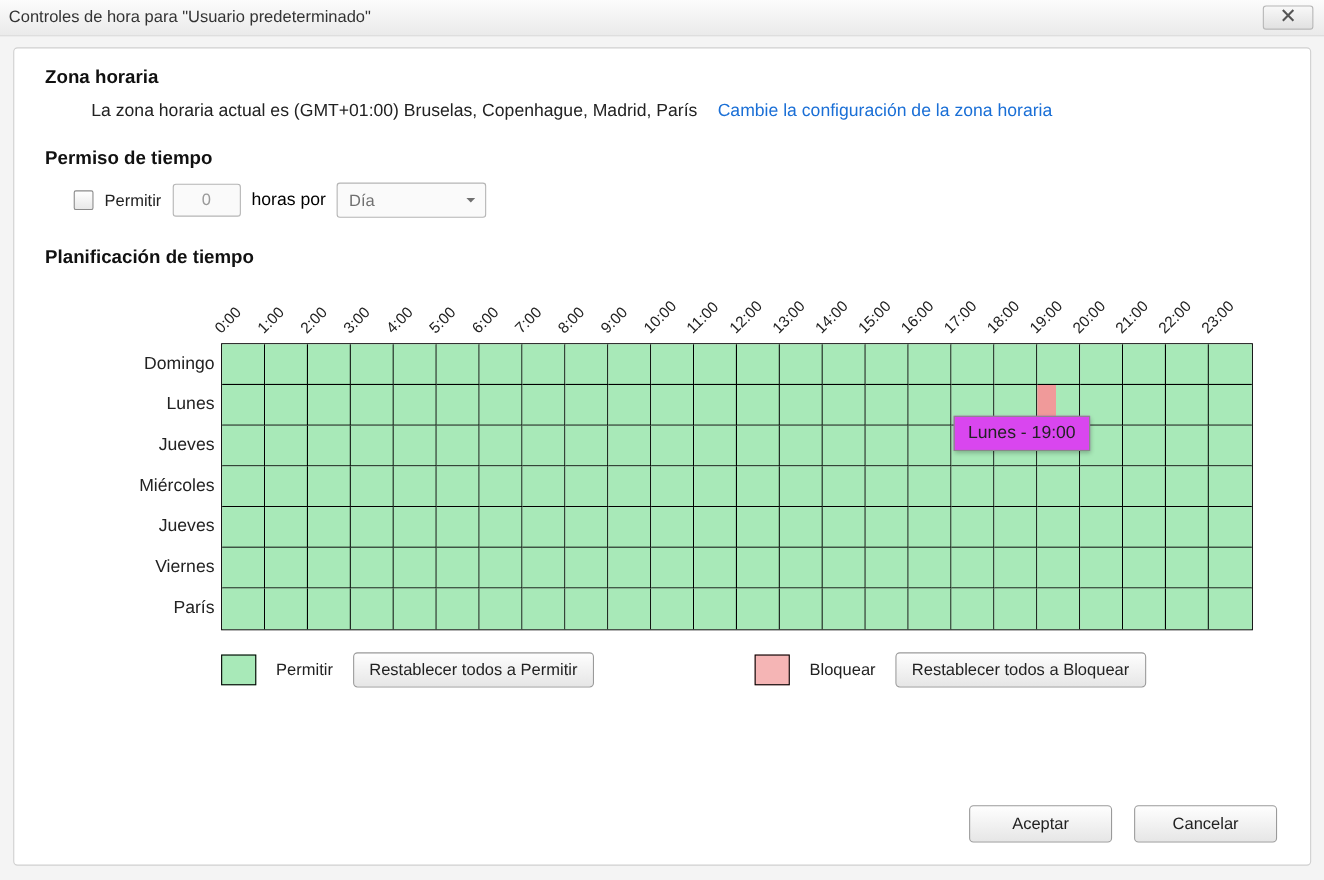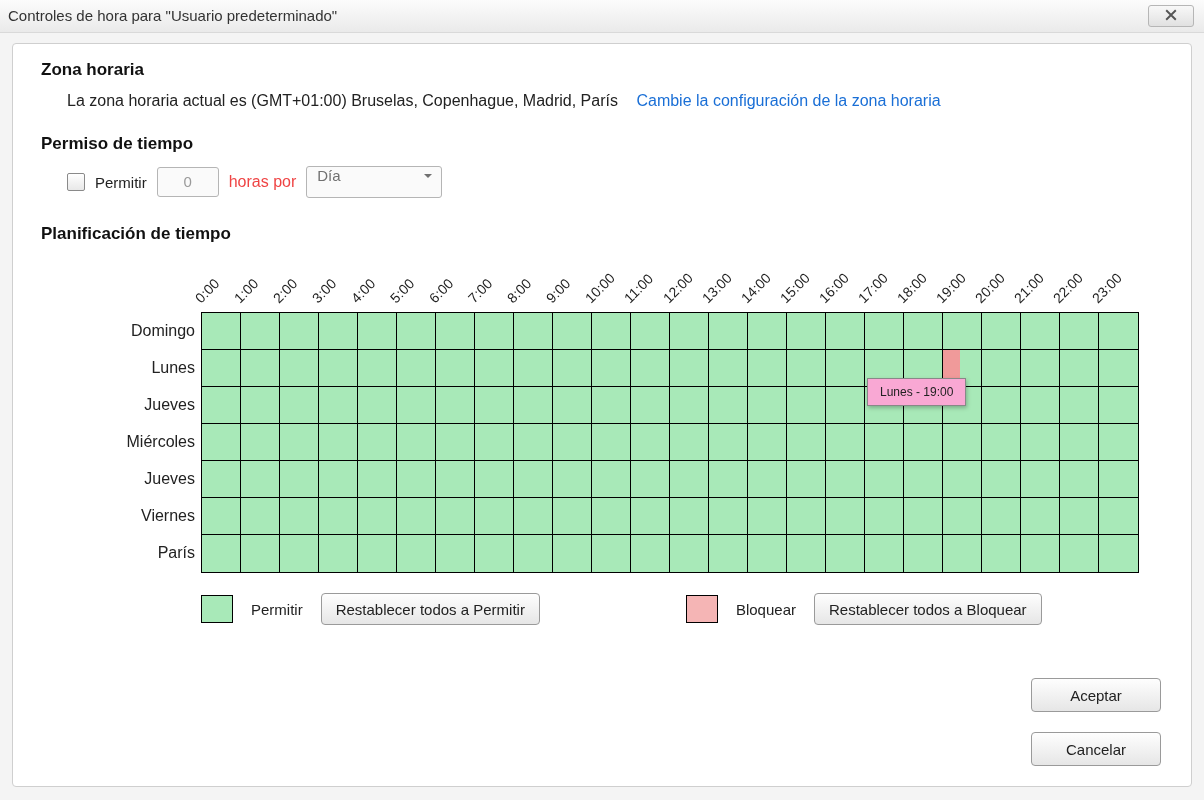--- a/index.html
+++ b/index.html
@@ -3,48 +3,48 @@
 <meta charset="utf-8">
 <style>
   html,body{margin:0;padding:0;font-family:"Segoe UI",Tahoma,sans-serif;font-size:15px;color:#222;background:#fff;}
   .window{width:1204px;height:800px;box-sizing:border-box;background:#f4f4f4;}
   .titlebar{height:32px;line-height:32px;padding:0 10px 0 8px;font-size:15px;color:#333;display:flex;align-items:center;justify-content:space-between;background:linear-gradient(#fcfcfc,#eaeaea);border-bottom:1px solid #d9d9d9;}
   .close-btn{width:44px;height:20px;border:1px solid #b6b6b6;border-radius:3px;background:linear-gradient(#f8f8f8,#e1e1e1);display:flex;align-items:center;justify-content:center;cursor:pointer;}
   .close-btn svg{width:12px;height:12px;}
   .body{padding:10px 12px 4px 12px;}
   .panel{border:1px solid #cfcfcf;border-radius:4px;background:#fff;padding:16px 28px 22px 28px;box-sizing:border-box;height:744px;position:relative;}
   h2{font-size:17px;font-weight:700;margin:0 0 12px 0;color:#111;}
-  .tz-row{margin:0 0 24px 26px;font-size:16px;}
+  .tz-row{margin:0 0 24px 42px;font-size:16px;}
   .link{color:#1a6fd6;cursor:pointer;margin-left:14px;}
   .permit-row{margin:0 0 26px 26px;display:flex;align-items:center;gap:10px;}
   .checkbox{width:16px;height:16px;border:1px solid #8a8a8a;background:linear-gradient(#fff,#e8e8e8);border-radius:2px;cursor:pointer;}
   .num-input{width:60px;height:28px;border:1px solid #b5b5b5;border-radius:3px;background:#fafafa;color:#9a9a9a;text-align:center;line-height:28px;font-size:15px;}
-  .muted{color:#ef4444;font-size:16px;}
-  .select{width:116px;height:30px;border:1px solid #b5b5b5;border-radius:3px;background:#fafafa;color:#707070;display:flex;justify-content:space-between;padding:0 8px 0 10px;font-size:15px;}
+  .muted{color:#000000;font-size:16px;}
+  .select{width:116px;height:30px;border:1px solid #b5b5b5;border-radius:3px;background:#fafafa;color:#707070;display:flex;align-items:center;justify-content:space-between;padding:0 8px 0 10px;font-size:15px;}
   .select svg{width:10px;height:10px;fill:#707070;}
   .schedule-wrap{position:relative;margin-left:60px;margin-top:10px;}
   .hour-labels{position:relative;height:56px;margin-left:100px;}
   .hour-labels span{position:absolute;bottom:6px;transform-origin:left bottom;transform:rotate(-45deg);font-size:14px;white-space:nowrap;}
   .grid-area{display:flex;}
   .day-labels{width:100px;display:flex;flex-direction:column;}
   .day-labels div{height:37px;line-height:37px;text-align:right;padding-right:6px;font-size:16px;}
   .grid{border:1px solid #000;}
   .grid-row{display:flex;}
   .cell{width:39px;height:37px;box-sizing:border-box;border-right:1px solid #000;border-bottom:1px solid #000;background:#a8e9b8;cursor:pointer;position:relative;}
   .grid-row:last-child .cell{border-bottom:none;}
   .cell:last-child{border-right:none;}
   .cell.blocked::before{content:"";position:absolute;left:0;top:0;width:45%;height:100%;background:#f09a9a;}
-  .tooltip{position:absolute;left:766px;top:122px;background:#f9a8d4;border:1px solid #888;padding:6px 12px;font-size:12px;box-shadow:1px 2px 4px rgba(0,0,0,.25);white-space:nowrap;}
+  .tooltip{position:absolute;left:766px;top:122px;background:#d946ef;border:1px solid #888;padding:6px 12px;font-size:16px;box-shadow:1px 2px 4px rgba(0,0,0,.25);white-space:nowrap;}
   .legend{display:flex;align-items:center;gap:18px;margin-top:20px;margin-left:100px;}
   .swatch{width:30px;height:26px;border:1px solid #000;}
   .swatch.allow{background:#a8e9b8;}
   .swatch.block{background:#f5b5b5;}
   .btn{height:30px;padding:0 14px;border:1px solid #9a9a9a;border-radius:4px;background:linear-gradient(#fefefe,#e6e6e6);font-size:15px;cursor:pointer;display:inline-flex;align-items:center;}
   .btn.large{height:32px;min-width:100px;justify-content:center;}
-  .footer{position:absolute;right:30px;bottom:20px;display:flex;gap:20px;flex-direction:column;}
+  .footer{position:absolute;right:30px;bottom:20px;display:flex;gap:20px;}
   .legend .gap{width:110px;}
 </style>
 </head>
 <body>
 
 <div class="window">
   <div class="titlebar">
     <span>Controles de hora para "Usuario predeterminado"</span>
     <div class="close-btn">
       <span>

